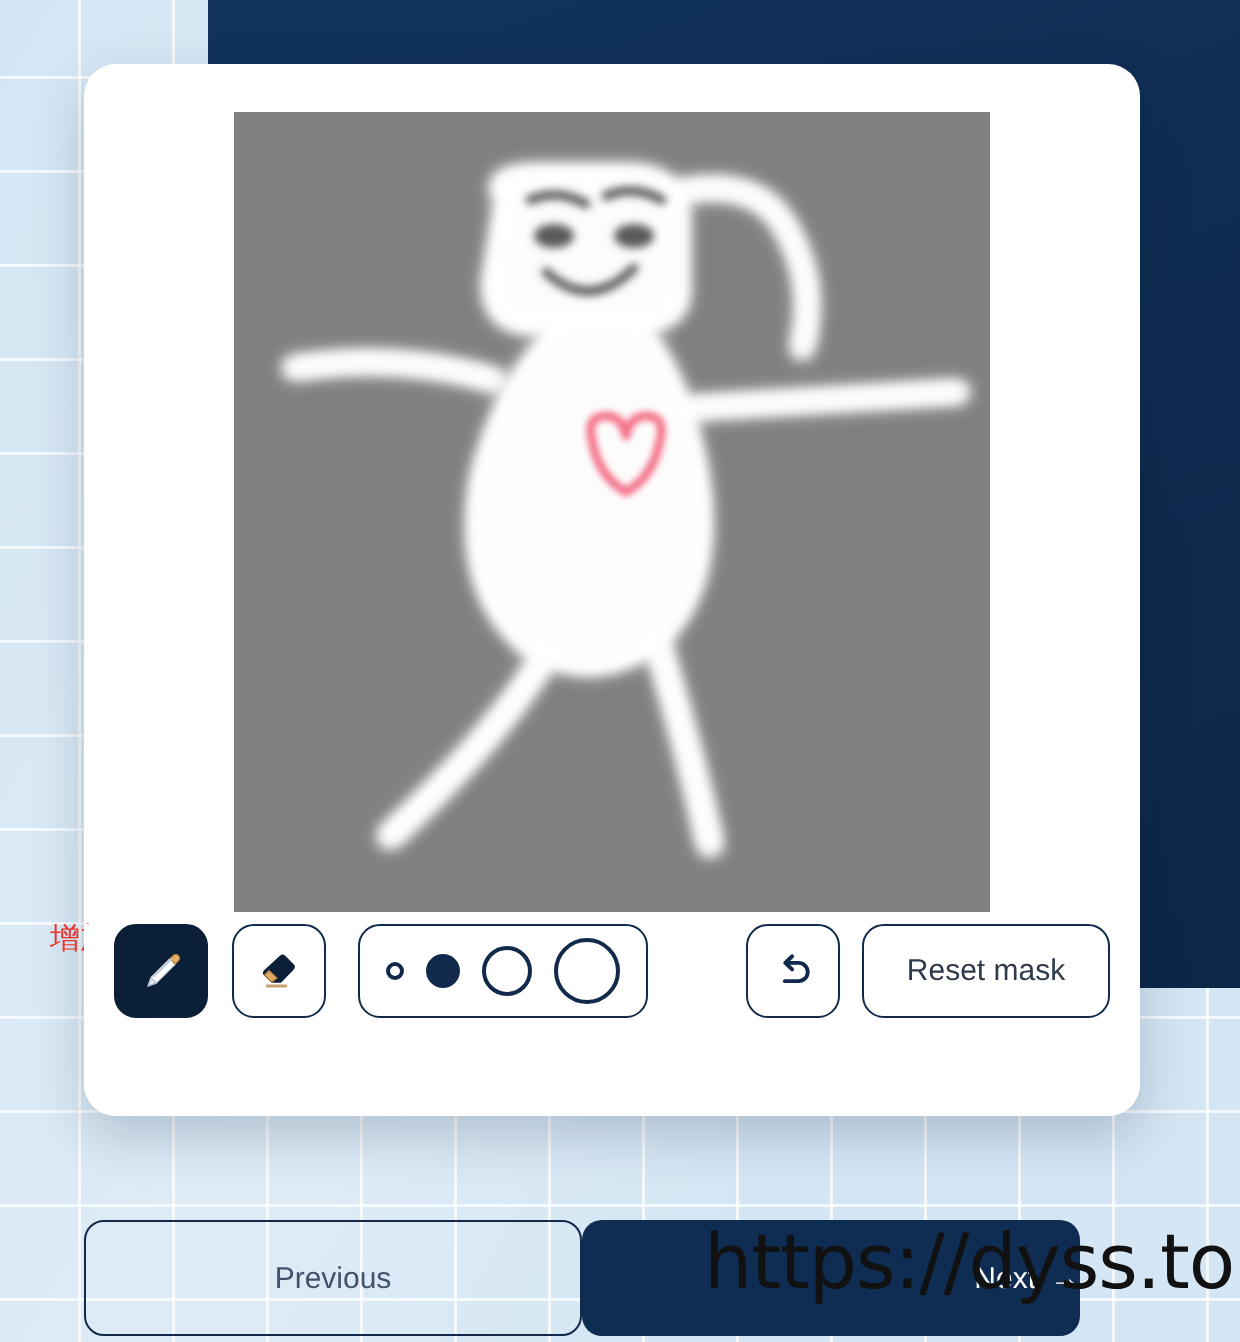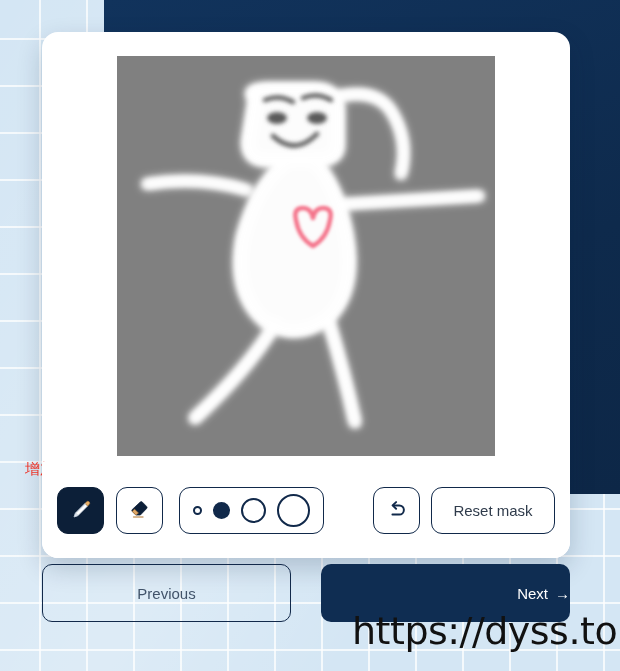--- a/index.html
+++ b/index.html
@@ -89,21 +89,21 @@
   #tool-bar {
     position: absolute;
     left: 42px;
     top: 462px;
     width: 528px;
     height: 96px;
     background: #ffffff;
     border-bottom-left-radius: 16px;
     border-bottom-right-radius: 16px;
     display: flex;
-    align-items: center;
+    align-items: flex-start;
     padding: 0 15px;
     box-sizing: border-box;
   }
   .tool-btn {
     width: 47px;
     height: 47px;
     border-radius: 11px;
     border: 1px solid #11294a;
     display: flex;
     align-items: center;
@@ -170,25 +170,24 @@
     justify-content: center;
     cursor: pointer;
     box-sizing: border-box;
     font-family: "Liberation Sans", sans-serif;
   }
 
   
   #nav-buttons {
     position: absolute;
     left: 42px;
-    top: 564px;
+    top: 610px;
     width: 528px;
     height: 58px;
     display: flex;
-    gap: 30px;
   }
   #previous-button {
     width: 249px;
     height: 58px;
     border: 1.5px solid #12294a;
     border-radius: 10px;
     background: transparent;
     color: #41536a;
     font-size: 15px;
     display: flex;

